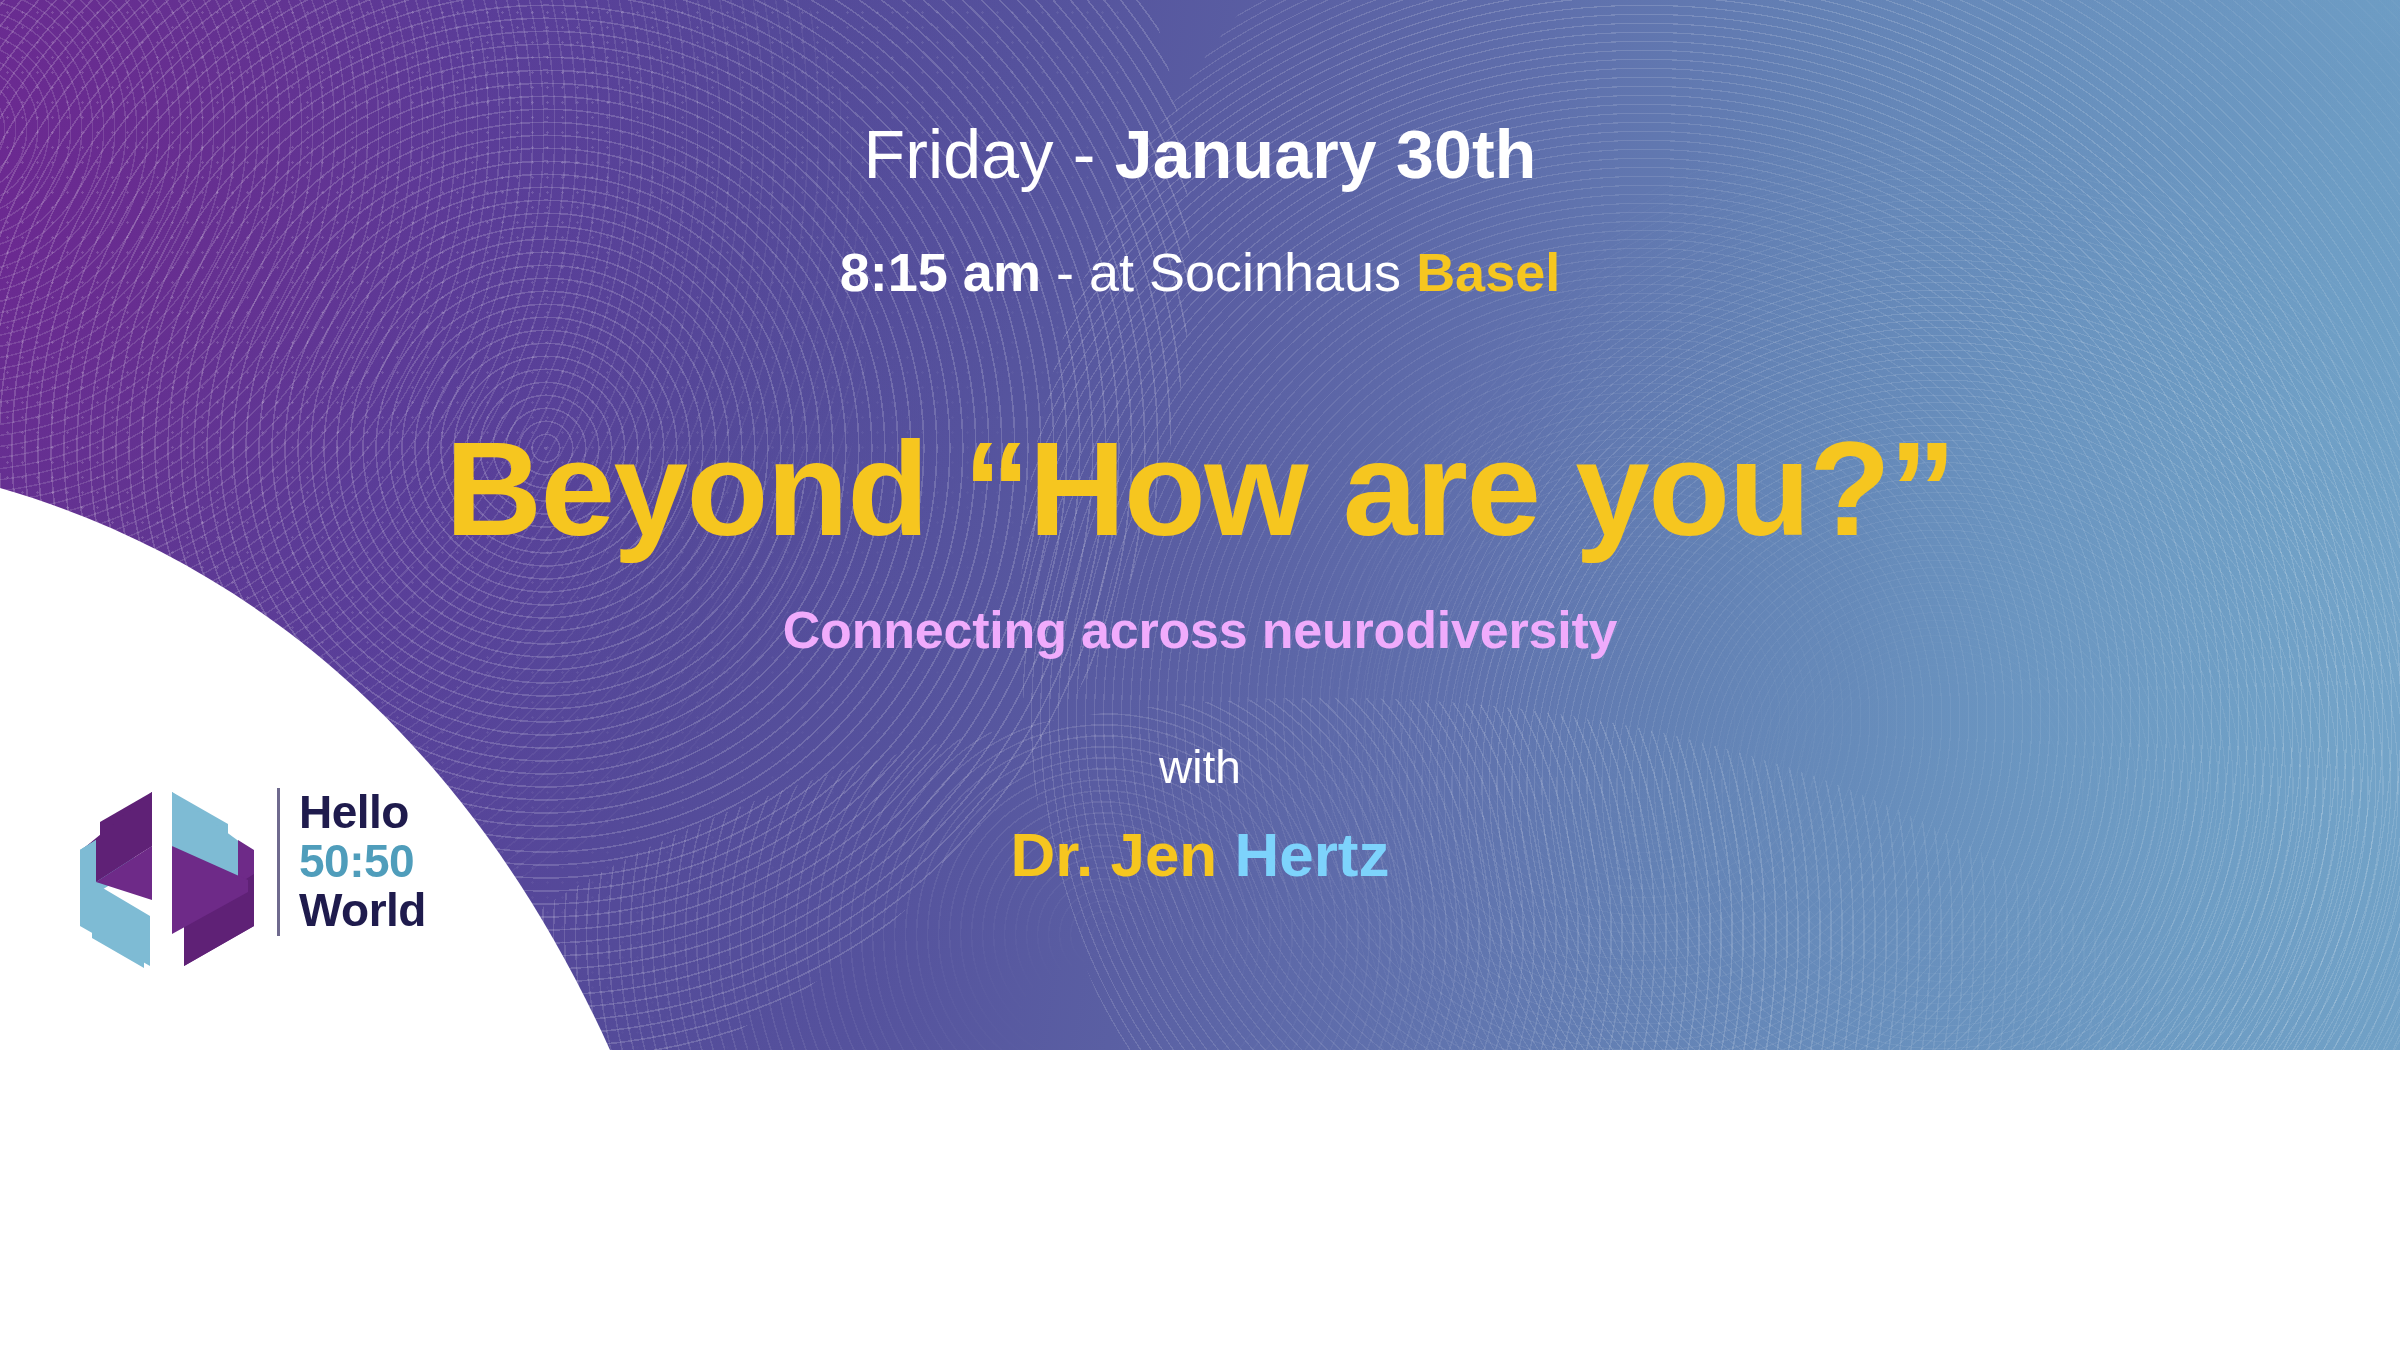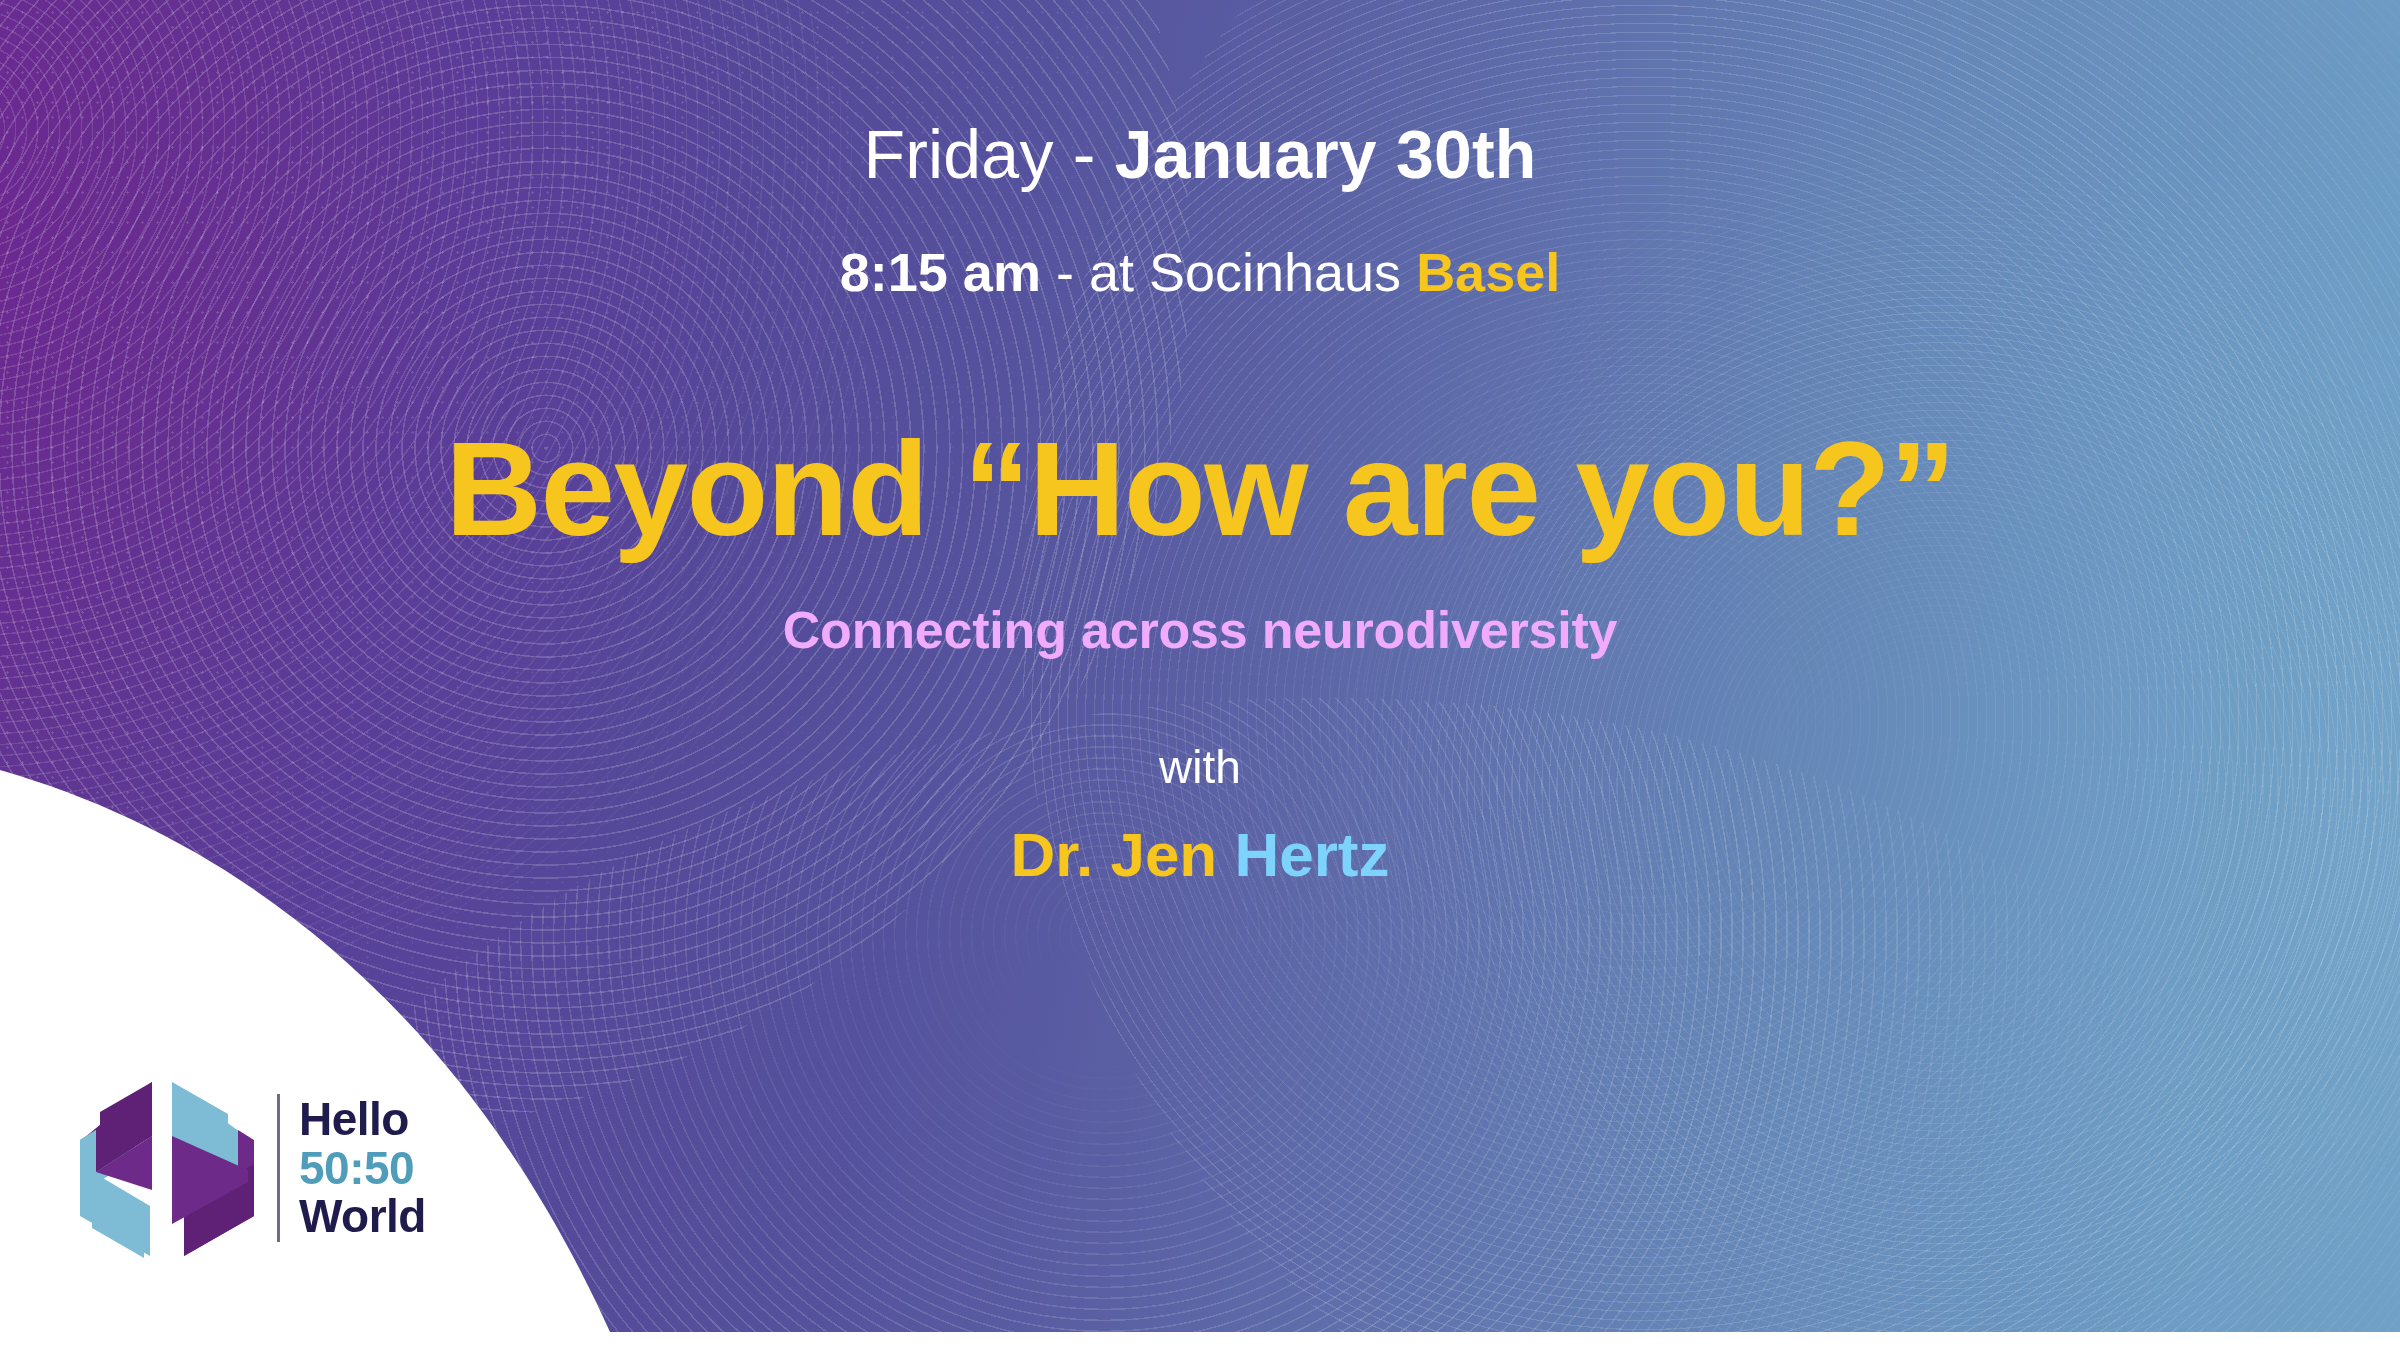--- a/index.html
+++ b/index.html
@@ -6,21 +6,21 @@
 
   html, body {
     width:2400px; height:1350px;
     background:#ffffff;
     font-family:"Liberation Sans", sans-serif;
     overflow:hidden;
   }
 
   #banner {
     position:relative;
-    width:2400px; height:1332px;
+    width:2400px; height:1050px;
     overflow:hidden;
     background:#5b4a94;
   }
 
   
   .bg-base {
     position:absolute; inset:0;
     background:
       linear-gradient(100deg,
         #6a2d90 0%,
@@ -220,23 +220,23 @@
     font-weight:700;
     line-height:1;
     white-space:nowrap;
   }
   .speaker .accent { color:#f6c61f; }
   .speaker .plain  { color:#7dd3fc; }
 
   
   .logo-lockup {
     position:absolute;
-    left:72px; bottom:74px;
+    left:72px; bottom:82px;
     display:flex;
-    align-items:center;
+    align-items:flex-start;
     gap:15px;
   }
   .logo-mark { width:190px; height:180px; display:block; }
   .logo-divider {
     width:3px; height:148px;
     background:#6f6a8e;
   }
   .logo-words {
     display:flex; flex-direction:column;
     justify-content:center;

